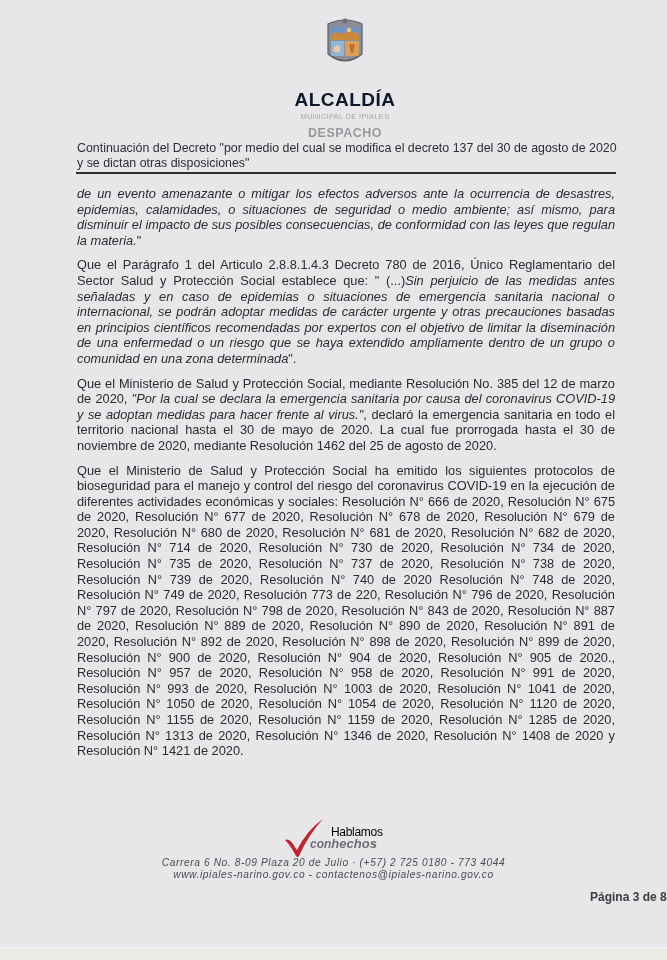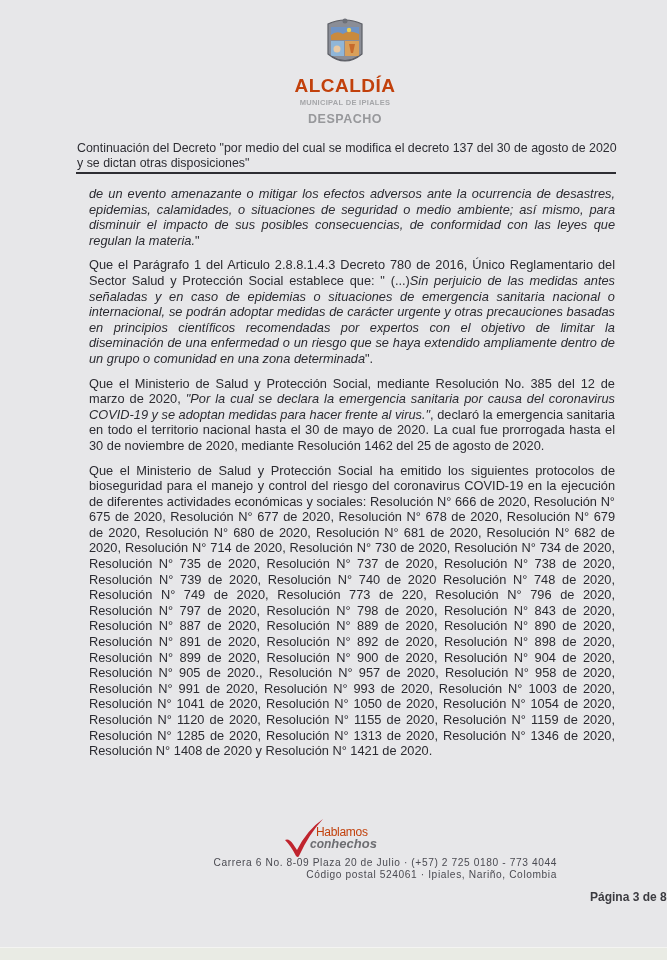--- a/index.html
+++ b/index.html
@@ -41,28 +41,28 @@
     .crest {
       width: 40px;
       height: 50px;
       margin: 0 auto;
       position: relative;
     }
     .crest svg { display: block; }
     .logo-title {
       font-family: "Liberation Sans", sans-serif;
       font-weight: bold;
-      color: #c2410c;
+      color: #0f172a;
       font-size: 19px;
       letter-spacing: 0.5px;
-      margin-top: 8px;
+      margin-top: 22px;
       line-height: 20px;
     }
     .logo-sub {
-      font-weight: bold;
+      font-weight: normal;
       color: #a5a6a9;
       font-size: 7.5px;
       letter-spacing: 0.3px;
       line-height: 9px;
       margin-top: 2px;
     }
     .logo-dept {
       font-weight: bold;
       color: #97989b;
       font-size: 12.5px;
@@ -91,63 +91,64 @@
       position: absolute;
       left: 77px;
       top: 186px;
       width: 538px;
       font-size: 12.8px;
       line-height: 15.6px;
       color: #2b2b31;
       text-align: justify;
     }
     .body-text p {
-      margin: 0 0 9px 12px;
+      margin: 0 0 9px 0;
     }
     .body-text .it { font-style: italic; }
     
     .footer-logo {
       position: absolute;
       left: 283px;
       top: 818px;
       width: 120px;
       height: 40px;
     }
     .footer-logo .check {
       position: absolute;
       left: 0; top: 0;
     }
     .slogan-1 {
       position: absolute;
-      left: 33px;
+      left: 48px;
       top: 7px;
       font-size: 12px;
-      color: #c2410c;
+      color: #000000;
       letter-spacing: -0.3px;
       font-family: "Liberation Sans", sans-serif;
     }
     .slogan-2 {
       position: absolute;
       left: 27px;
       top: 18px;
       font-size: 13px;
       color: #6d6e72;
       font-family: "Liberation Sans", sans-serif;
       font-weight: bold;
       font-style: italic;
     }
     .slogan-2 .small { font-size: 12px; font-weight: bold; }
     .footer-contact {
       position: absolute;
       left: 110px;
       top: 857px;
       width: 447px;
-      text-align: right;
+      text-align: center;
       font-size: 10.2px;
       line-height: 12px;
+      font-style: italic;
       color: #4b4b52;
       letter-spacing: 0.6px;
     }
     .page-number {
       position: absolute;
       left: 590px;
       top: 890px;
       font-size: 12px;
       font-weight: bold;
       color: #3b3b40;
@@ -192,18 +193,18 @@
   <div class="footer-logo">
     <svg class="check" width="42" height="40" viewBox="0 0 42 40">
       <path d="M2 22 Q6 20 10 26 L14 32 Q24 12 40 1 Q26 16 16 38 Q15 40 13 38 Q8 28 2 22 Z" fill="#c0242e"></path>
     </svg>
     <div class="slogan-1">Hablamos</div>
     <div class="slogan-2"><span class="small">con</span><span>hechos</span></div>
   </div>
 
   <div class="footer-contact">
     <div>Carrera 6 No. 8-09 Plaza 20 de Julio · (+57) 2 725 0180 - 773 4044</div>
-    <div>Código postal 524061 · Ipiales, Nariño, Colombia</div>
+    <div>www.ipiales-narino.gov.co - contactenos@ipiales-narino.gov.co</div>
   </div>
 
   <div class="page-number">Página 3 de 8</div>
 </div>
 <div class="bottom-strip"></div>
 
 </body></html>

